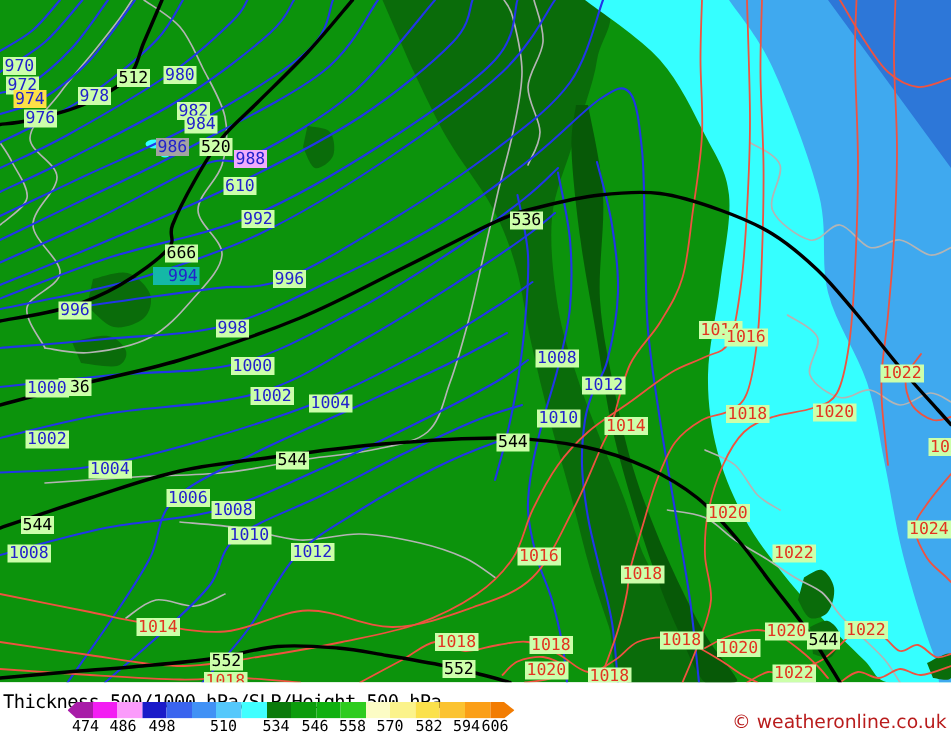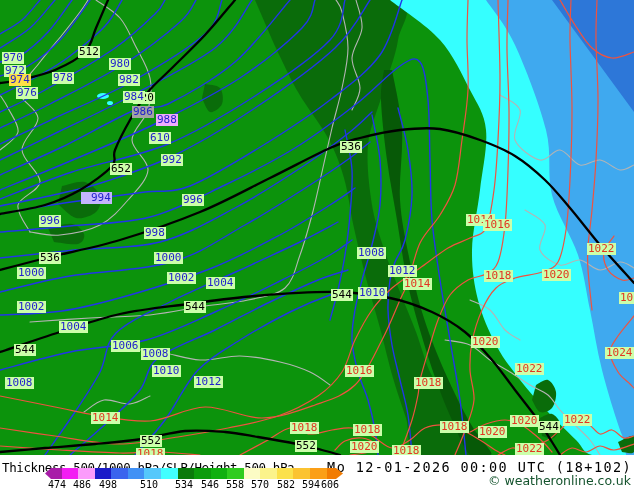--- a/index.html
+++ b/index.html
@@ -7,21 +7,21 @@
     position:relative;width:634px;height:490px;background:#ffffff;
     font-family:"DejaVu Sans Mono","Liberation Mono",monospace;
     overflow:hidden;
   }
   .map{position:absolute;left:0;top:0;width:634px;height:455px;overflow:hidden;}
   .map svg{position:absolute;left:0;top:0;}
   .lbl{
     position:absolute;font:11px/12px "DejaVu Sans Mono",monospace;
     padding:0 1px;white-space:nowrap;letter-spacing:0;
   }
-  .lbl.b{color:#2222cc;margin-top:14px;}
+  .lbl.b{color:#2222cc;}
   .lbl.k{color:#000000;}
   .lbl.r{color:#e23520;}
   .caption{
     position:absolute;left:0;top:455px;width:634px;height:35px;background:#ffffff;color:#000;
   }
   .cap-row1{
     position:absolute;left:0;top:4px;width:100%;height:16px;
     display:flex;justify-content:space-between;align-items:center;
   }
   .cap-title{font:12.5px/15px "DejaVu Sans Mono",monospace;letter-spacing:-0.4px;padding-left:2px;white-space:nowrap;}
@@ -32,21 +32,21 @@
   }
   .colorbar .seg{flex:1 1 auto;height:100%;}
   .cb-ticks{position:absolute;left:45px;top:24px;width:310px;height:19px;}
   .cb-ticks span{
     position:absolute;top:0;transform:translateX(-50%);
     font:10px/11px "DejaVu Sans Mono",monospace;color:#000;
   }
   .cap-copy{
     position:absolute;right:3px;top:19px;
     font:12.5px/14px "DejaVu Sans","Liberation Sans",sans-serif;
-    color:#14532d;text-decoration:none;white-space:nowrap;
+    color:#b91c1c;text-decoration:none;white-space:nowrap;
   }
 </style>
 </head>
 <body>
 
 <div class="app">
 
   <div class="map" id="map">
     <svg id="mapsvg" width="634" height="455" viewBox="0 0 634 455">
         <rect x="0" y="0" width="634" height="455" fill="#0c930c"></rect>
@@ -115,21 +115,21 @@
         <path d="M614,236C612.3,238.7 605.0,246.3 604,252C603.0,257.7 605.0,265.3 608,270C611.0,274.7 617.7,278.7 622,280C626.3,281.3 632.0,278.3 634,278" fill="none" stroke="#ef5340" stroke-width="1.2" stroke-linecap="round"></path>
         <path d="M108,0C106.0,4.7 99.8,19.3 96,28C92.2,36.7 91.8,45.0 85,52C78.2,59.0 65.8,65.3 55,70C44.2,74.7 29.2,77.8 20,80C10.8,82.2 3.3,82.5 0,83" fill="none" stroke="#000000" stroke-width="2.3" stroke-linecap="round"></path>
         <path d="M235,0C230.0,5.8 215.5,23.7 205,35C194.5,46.3 181.5,58.5 172,68C162.5,77.5 155.0,83.3 148,92C141.0,100.7 135.5,110.3 130,120C124.5,129.7 118.0,142.3 115,150C112.0,157.7 117.8,159.3 112,166C106.2,172.7 91.2,183.5 80,190C68.8,196.5 58.3,201.0 45,205C31.7,209.0 7.5,212.5 0,214" fill="none" stroke="#000000" stroke-width="2.3" stroke-linecap="round"></path>
         <path d="M0,270C8.3,267.8 30.0,262.0 50,257C70.0,252.0 95.0,247.5 120,240C145.0,232.5 175.0,222.3 200,212C225.0,201.7 248.3,188.7 270,178C291.7,167.3 315.0,154.7 330,148C345.0,141.3 348.3,141.0 360,138C371.7,135.0 386.7,131.5 400,130C413.3,128.5 426.7,127.3 440,129C453.3,130.7 467.5,135.5 480,140C492.5,144.5 504.2,149.3 515,156C525.8,162.7 535.8,171.3 545,180C554.2,188.7 560.8,197.2 570,208C579.2,218.8 590.8,234.2 600,245C609.2,255.8 619.3,266.7 625,273C630.7,279.3 632.5,281.3 634,283" fill="none" stroke="#000000" stroke-width="2.3" stroke-linecap="round"></path>
         <path d="M0,352C10.0,348.7 40.0,338.3 60,332C80.0,325.7 98.7,318.7 120,314C141.3,309.3 165.5,307.0 188,304C210.5,301.0 230.5,298.0 255,296C279.5,294.0 312.5,291.7 335,292C357.5,292.3 373.8,294.7 390,298C406.2,301.3 419.5,306.3 432,312C444.5,317.7 455.0,324.0 465,332C475.0,340.0 483.7,350.3 492,360C500.3,369.7 507.3,380.0 515,390C522.7,400.0 531.8,411.3 538,420C544.2,428.7 548.3,436.2 552,442C555.7,447.8 558.7,452.8 560,455" fill="none" stroke="#000000" stroke-width="2.3" stroke-linecap="round"></path>
         <path d="M0,452C7.5,451.3 29.2,449.3 45,448C60.8,446.7 78.8,445.5 95,444C111.2,442.5 127.0,441.2 142,439C157.0,436.8 171.2,432.2 185,431C198.8,429.8 212.8,431.0 225,432C237.2,433.0 246.0,435.0 258,437C270.0,439.0 286.3,441.8 297,444C307.7,446.2 314.8,448.2 322,450C329.2,451.8 337.0,454.2 340,455" fill="none" stroke="#000000" stroke-width="2.3" stroke-linecap="round"></path>
       </svg>
     <div id="labels">
         <div class="lbl k" style="left: 78px; top: 46px; background: rgb(204, 255, 170);">512</div>
         <div class="lbl k" style="left: 133px; top: 92px; background: rgb(204, 255, 170);">520</div>
-        <div class="lbl k" style="left: 110px; top: 163px; background: rgb(204, 255, 170);">652</div>
+        <div class="lbl k" style="left: 110px; top: 163px; background: rgb(204, 255, 170);">666</div>
         <div class="lbl k" style="left: 340px; top: 141px; background: rgb(204, 255, 170);">536</div>
         <div class="lbl k" style="left: 39px; top: 252px; background: rgb(204, 255, 170);">536</div>
         <div class="lbl k" style="left: 14px; top: 344px; background: rgb(204, 255, 170);">544</div>
         <div class="lbl k" style="left: 184px; top: 301px; background: rgb(204, 255, 170);">544</div>
         <div class="lbl k" style="left: 331px; top: 289px; background: rgb(204, 255, 170);">544</div>
         <div class="lbl k" style="left: 538px; top: 421px; background: rgb(204, 255, 170);">544</div>
         <div class="lbl k" style="left: 140px; top: 435px; background: rgb(204, 255, 170);">552</div>
         <div class="lbl k" style="left: 295px; top: 440px; background: rgb(204, 255, 170);">552</div>
         <div class="lbl r" style="left: 91px; top: 412px; background: rgb(204, 255, 170);">1014</div>
         <div class="lbl r" style="left: 403px; top: 278px; background: rgb(204, 255, 170);">1014</div>
@@ -153,27 +153,27 @@
         <div class="lbl r" style="left: 563px; top: 414px; background: rgb(204, 255, 170);">1022</div>
         <div class="lbl r" style="left: 587px; top: 243px; background: rgb(204, 255, 170);">1022</div>
         <div class="lbl r" style="left: 605px; top: 347px; background: rgb(204, 255, 170);">1024</div>
         <div class="lbl r" style="left: 619px; top: 292px; background: rgb(204, 255, 170);">1024</div>
         <div class="lbl b" style="left: 2px; top: 38px; background: rgb(204, 255, 170);">970</div>
         <div class="lbl b" style="left: 4px; top: 51px; background: rgb(204, 255, 170);">972</div>
         <div class="lbl b" style="left: 9px; top: 60px; background: #fde047;">974</div>
         <div class="lbl b" style="left: 16px; top: 73px; background: rgb(204, 255, 170);">976</div>
         <div class="lbl b" style="left: 52px; top: 58px; background: rgb(204, 255, 170);">978</div>
         <div class="lbl b" style="left: 109px; top: 44px; background: rgb(204, 255, 170);">980</div>
-        <div class="lbl b" style="left: 118px; top: 60px; background: rgb(204, 255, 170);">982</div>
+        <div class="lbl b" style="left: 118px; top: 68px; background: rgb(204, 255, 170);">982</div>
         <div class="lbl b" style="left: 123px; top: 77px; background: rgb(204, 255, 170);">984</div>
-        <div class="lbl b" style="left: 132px; top: 92px; background: #a3a3a3;">986</div>
+        <div class="lbl b" style="left: 104px; top: 92px; background: #a3a3a3;">986</div>
         <div class="lbl b" style="left: 156px; top: 100px; background: #f0abfc;">988</div>
         <div class="lbl b" style="left: 149px; top: 118px; background: rgb(204, 255, 170);">610</div>
         <div class="lbl b" style="left: 161px; top: 140px; background: rgb(204, 255, 170);">992</div>
-        <div class="lbl b" style="left: 81px; top: 178px; background: #c4b5fd; padding-left: 10px;">994</div>
+        <div class="lbl b" style="left: 102px; top: 178px; background: #14b8a6; padding-left: 10px;">994</div>
         <div class="lbl b" style="left: 182px; top: 180px; background: rgb(204, 255, 170);">996</div>
         <div class="lbl b" style="left: 39px; top: 201px; background: rgb(204, 255, 170);">996</div>
         <div class="lbl b" style="left: 144px; top: 213px; background: rgb(204, 255, 170);">998</div>
         <div class="lbl b" style="left: 154px; top: 238px; background: rgb(204, 255, 170);">1000</div>
         <div class="lbl b" style="left: 17px; top: 253px; background: rgb(204, 255, 170);">1000</div>
         <div class="lbl b" style="left: 167px; top: 258px; background: rgb(204, 255, 170);">1002</div>
         <div class="lbl b" style="left: 17px; top: 287px; background: rgb(204, 255, 170);">1002</div>
         <div class="lbl b" style="left: 206px; top: 263px; background: rgb(204, 255, 170);">1004</div>
         <div class="lbl b" style="left: 59px; top: 307px; background: rgb(204, 255, 170);">1004</div>
         <div class="lbl b" style="left: 111px; top: 326px; background: rgb(204, 255, 170);">1006</div>
@@ -183,21 +183,20 @@
         <div class="lbl b" style="left: 152px; top: 351px; background: rgb(204, 255, 170);">1010</div>
         <div class="lbl b" style="left: 358px; top: 273px; background: rgb(204, 255, 170);">1010</div>
         <div class="lbl b" style="left: 194px; top: 362px; background: rgb(204, 255, 170);">1012</div>
         <div class="lbl b" style="left: 388px; top: 251px; background: rgb(204, 255, 170);">1012</div>
       </div>
   </div>
 
   <div class="caption">
     <div class="cap-row1">
       <span class="cap-title">Thickness 500/1000 hPa/SLP/Height 500 hPa</span>
-      <span class="cap-date">Mo 12-01-2026 00:00 UTC (18+102)</span>
     </div>
     <div class="colorbar" id="colorbar">
         <div class="seg" style="background: rgb(168, 28, 168);"></div>
         <div class="seg" style="background: rgb(243, 29, 243);"></div>
         <div class="seg" style="background: rgb(251, 155, 251);"></div>
         <div class="seg" style="background: rgb(27, 27, 201);"></div>
         <div class="seg" style="background: rgb(58, 100, 238);"></div>
         <div class="seg" style="background: rgb(65, 145, 245);"></div>
         <div class="seg" style="background: rgb(85, 200, 251);"></div>
         <div class="seg" style="background: rgb(65, 255, 255);"></div>

